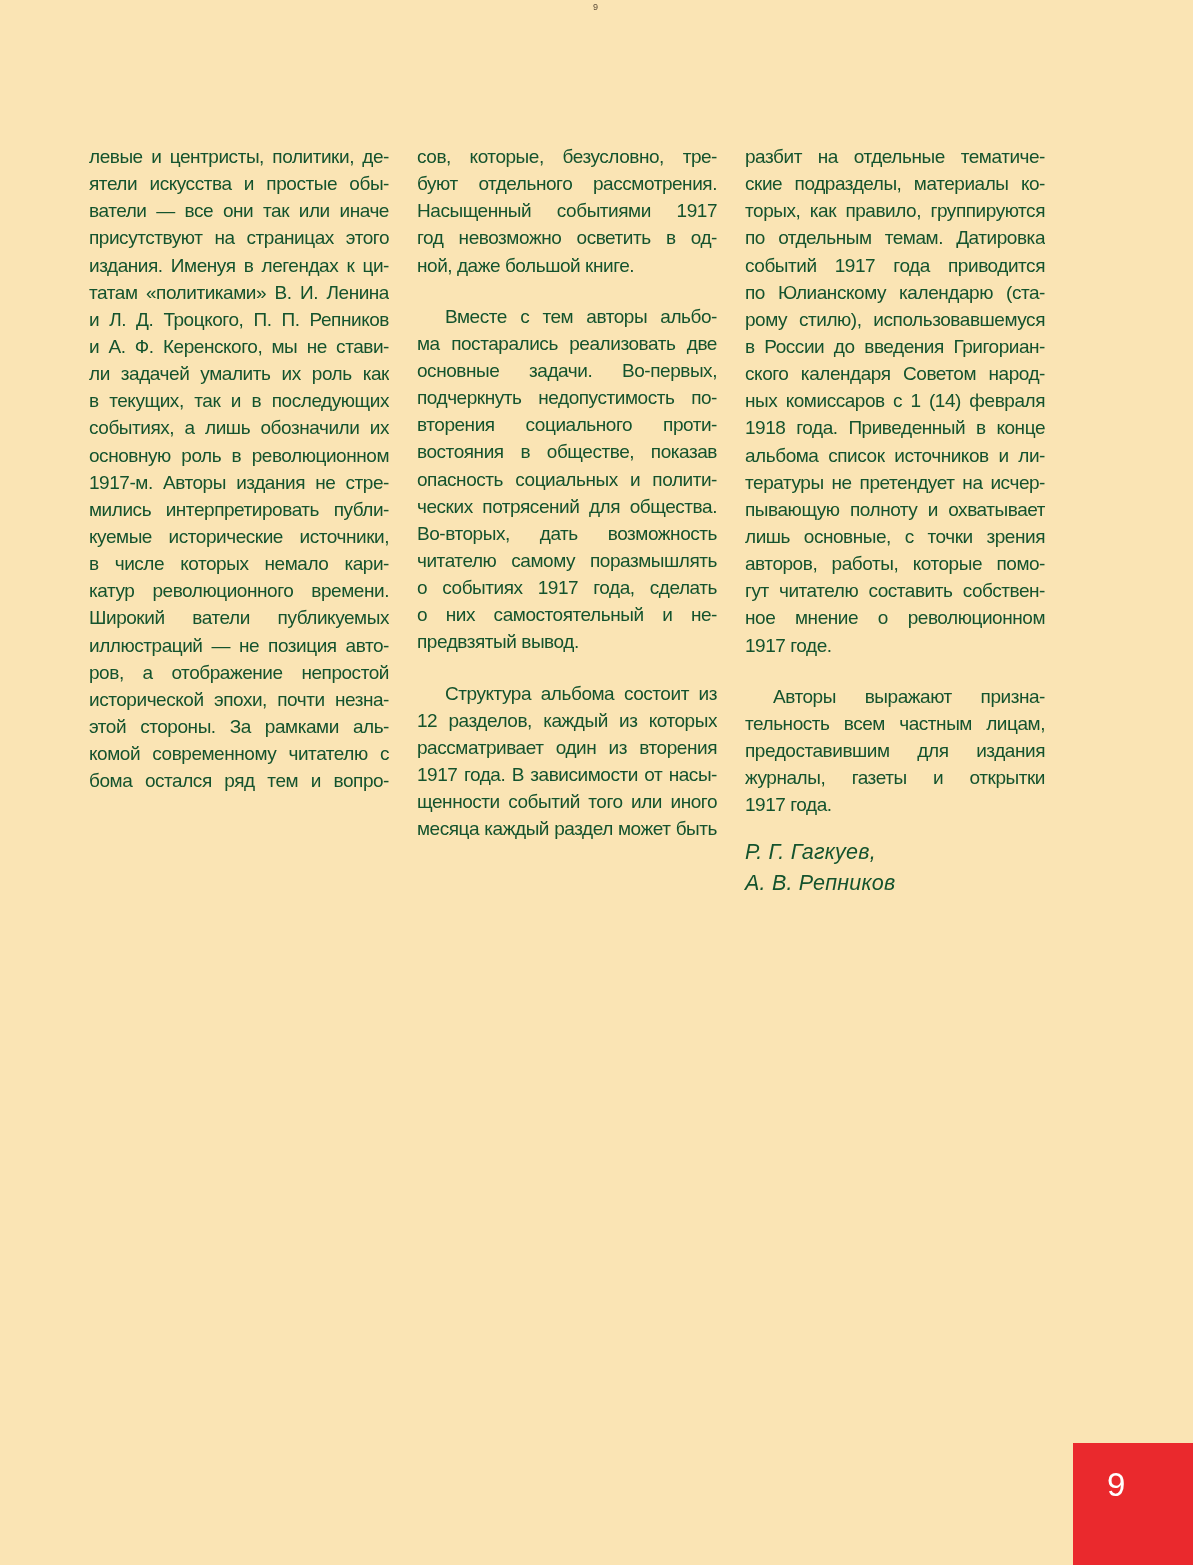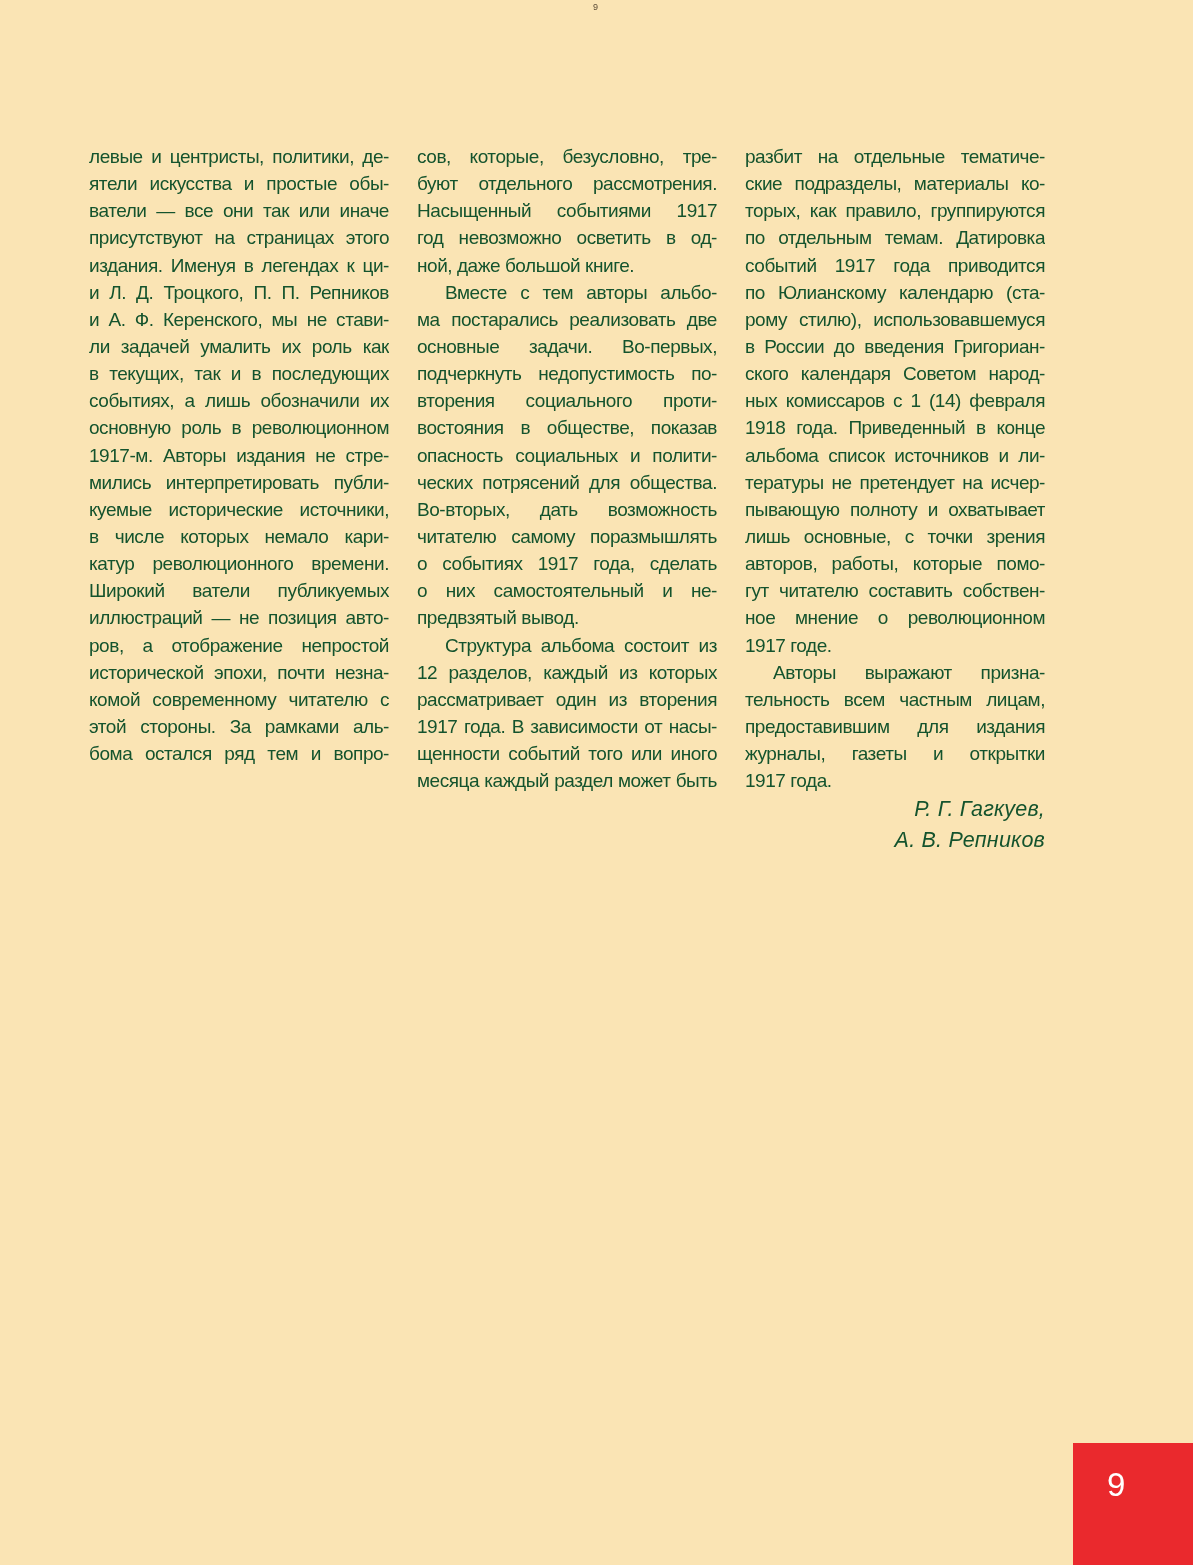--- a/index.html
+++ b/index.html
@@ -42,23 +42,24 @@
     text-align: justify;
     text-align-last: justify;
     -moz-text-align-last: justify;
   }
   .line.end {
     text-align-last: left;
     -moz-text-align-last: left;
   }
   .line.indent {
     text-indent: 28px;
+    margin-top: 24px;
   }
   .signature {
-    text-align: right;
+    margin-top: 19px;
     font-style: italic;
     font-size: 21.5px;
     line-height: 30.5px;
     letter-spacing: 0.2px;
   }
   .page-number-box {
     position: absolute;
     left: 1073px;
     top: 1443px;
     width: 120px;
@@ -79,37 +80,38 @@
 <body>
 
 <div class="page">
   <span class="top-mark">9</span>
   <div class="col col-1">
       <div class="line">левые и центристы, политики, де-</div>
       <div class="line">ятели искусства и простые обы-</div>
       <div class="line">ватели — все они так или иначе</div>
       <div class="line">присутствуют на страницах этого</div>
       <div class="line">издания. Именуя в легендах к ци-</div>
+      <div class="line">татам «политиками» В. И. Ленина</div>
       <div class="line">и Л. Д. Троцкого, П. П. Репников</div>
       <div class="line">и А. Ф. Керенского, мы не стави-</div>
       <div class="line">ли задачей умалить их роль как</div>
       <div class="line">в текущих, так и в последующих</div>
       <div class="line">событиях, а лишь обозначили их</div>
       <div class="line">основную роль в революционном</div>
       <div class="line">1917-м. Авторы издания не стре-</div>
       <div class="line">мились интерпретировать публи-</div>
       <div class="line">куемые исторические источники,</div>
       <div class="line">в числе которых немало кари-</div>
       <div class="line">катур революционного времени.</div>
       <div class="line">Широкий ватели публикуемых</div>
       <div class="line">иллюстраций — не позиция авто-</div>
       <div class="line">ров, а отображение непростой</div>
       <div class="line">исторической эпохи, почти незна-</div>
+      <div class="line">этой стороны. За рамками аль-</div>
       <div class="line">комой современному читателю с</div>
-      <div class="line">этой стороны. За рамками аль-</div>
       <div class="line">бома остался ряд тем и вопро-</div>
     </div>
   <div class="col col-2">
       <div class="line">сов, которые, безусловно, тре-</div>
       <div class="line">буют отдельного рассмотрения.</div>
       <div class="line">Насыщенный событиями 1917</div>
       <div class="line">год невозможно осветить в од-</div>
       <div class="line end">ной, даже большой книге.</div>
       <div class="line indent">Вместе с тем авторы альбо-</div>
       <div class="line">ма постарались реализовать две</div>

